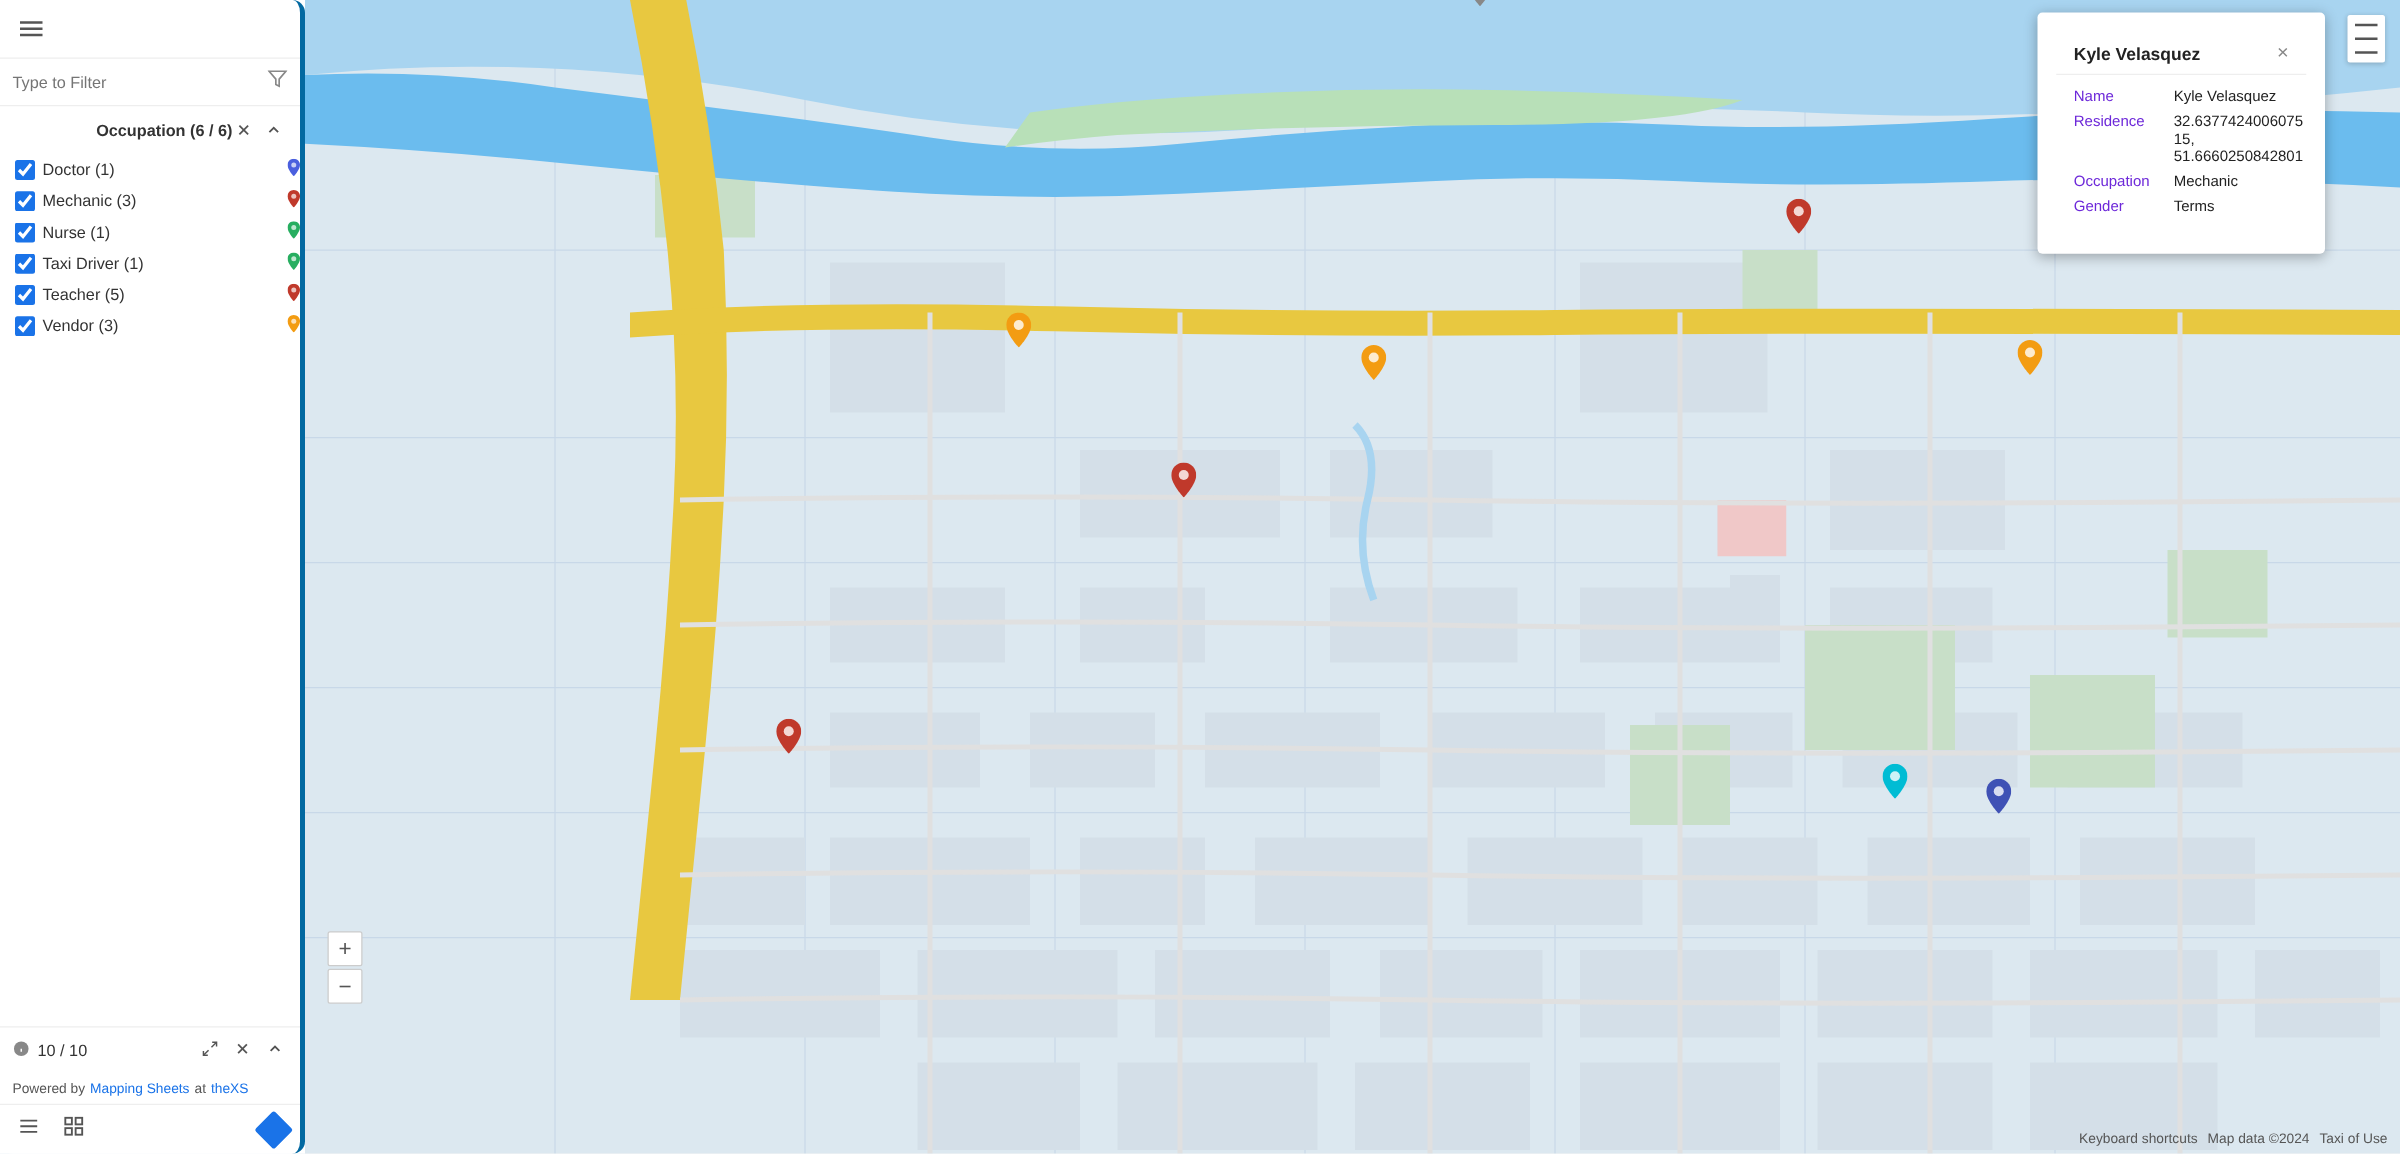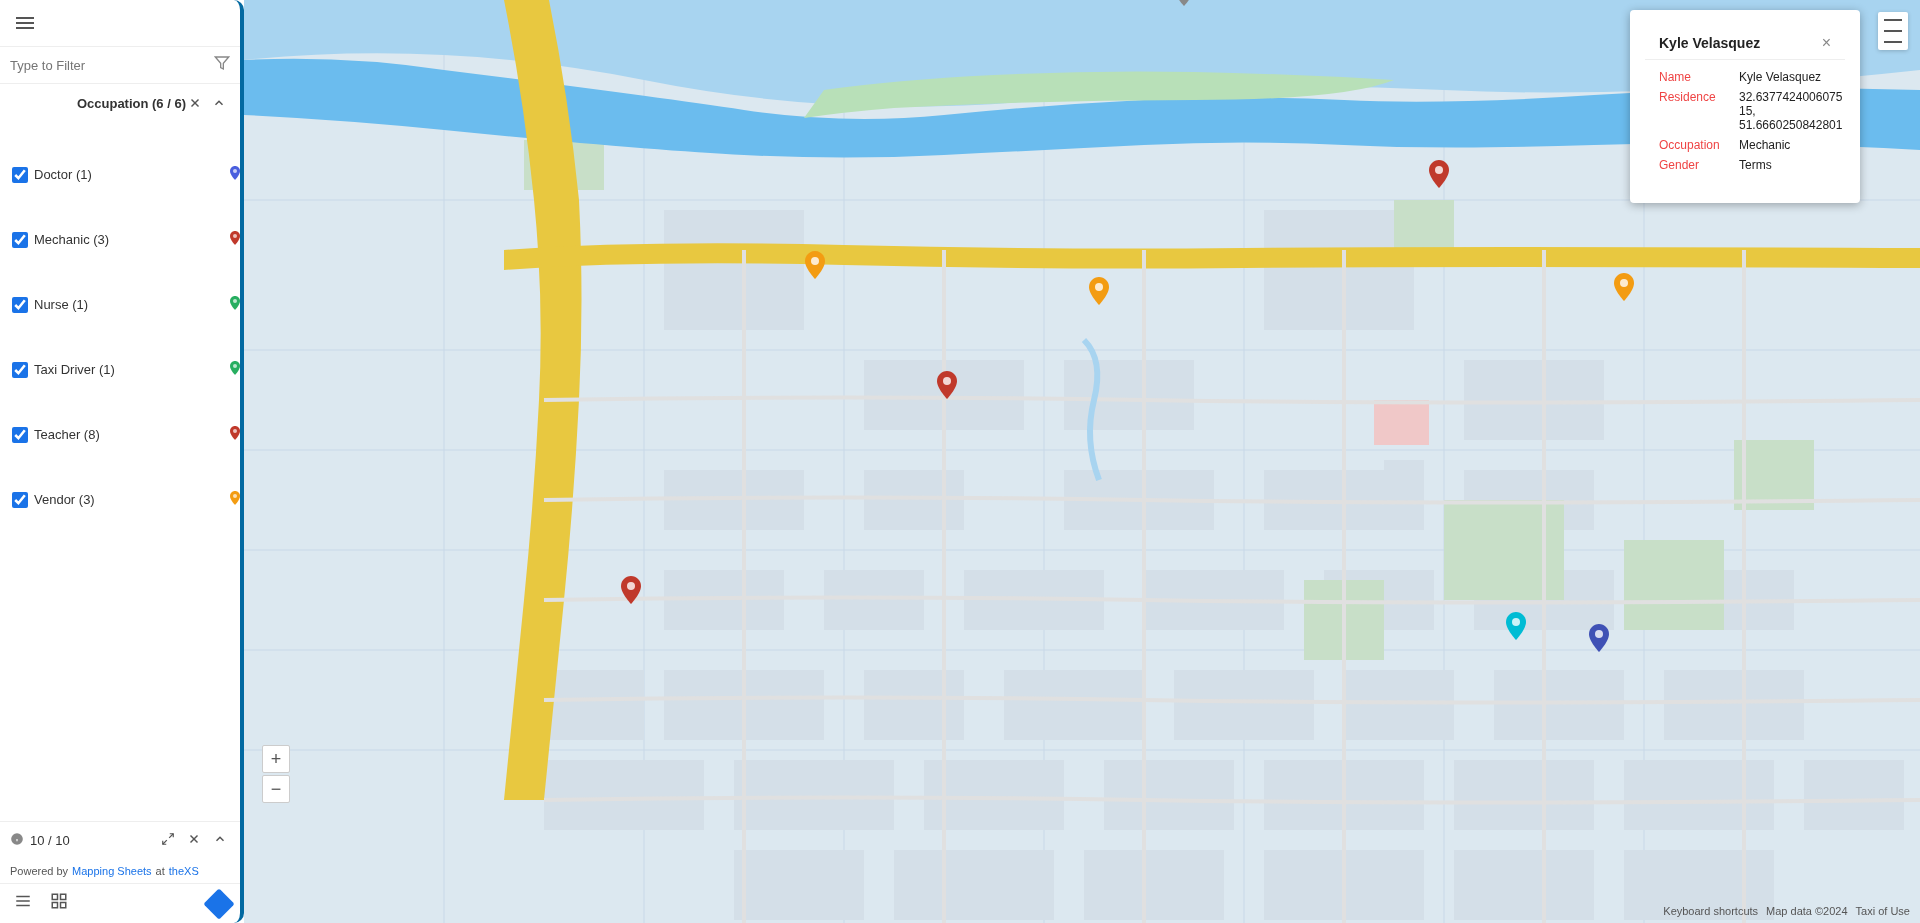--- a/index.html
+++ b/index.html
@@ -95,21 +95,20 @@
       padding: 4px 0 8px 12px;
     }
 
     .occupation-item {
       display: flex;
       align-items: center;
       padding: 4px 0;
       font-size: 13px;
       color: #333;
       gap: 6px;
-      margin-top: 40px;
     }
 
     .occ-checkbox {
       width: 16px;
       height: 16px;
       accent-color: #1a73e8;
       cursor: pointer;
     }
 
     .occ-label {
@@ -231,21 +230,21 @@
     }
 
     .info-row {
       display: flex;
       gap: 8px;
       margin-bottom: 6px;
       font-size: 12px;
     }
 
     .info-key {
-      color: #ef4444;
+      color: #6d28d9;
       width: 72px;
       flex-shrink: 0;
     }
 
     .info-val {
       color: #222;
     }
 
     
     #zoom-controls {
@@ -387,21 +386,21 @@
         <div class="occupation-item">
           <input type="checkbox" class="occ-checkbox" checked="" style="">
           <span class="occ-label">Taxi Driver (1)</span>
           <span><svg width="10" height="14" viewBox="0 0 10 14">
     <path d="M5 0C2.24 0 0 2.24 0 5c0 3.75 5 9 5 9s5-5.25 5-9c0-2.76-2.24-5-5-5z" fill="#27ae60"></path>
     <circle cx="5" cy="5" r="2" fill="white" opacity="0.7"></circle>
   </svg></span>
         </div>
         <div class="occupation-item">
           <input type="checkbox" class="occ-checkbox" checked="" style="">
-          <span class="occ-label">Teacher (8)</span>
+          <span class="occ-label">Teacher (5)</span>
           <span><svg width="10" height="14" viewBox="0 0 10 14">
     <path d="M5 0C2.24 0 0 2.24 0 5c0 3.75 5 9 5 9s5-5.25 5-9c0-2.76-2.24-5-5-5z" fill="#c0392b"></path>
     <circle cx="5" cy="5" r="2" fill="white" opacity="0.7"></circle>
   </svg></span>
         </div>
         <div class="occupation-item">
           <input type="checkbox" class="occ-checkbox" checked="" style="">
           <span class="occ-label">Vendor (3)</span>
           <span><svg width="10" height="14" viewBox="0 0 10 14">
     <path d="M5 0C2.24 0 0 2.24 0 5c0 3.75 5 9 5 9s5-5.25 5-9c0-2.76-2.24-5-5-5z" fill="#f39c12"></path>

